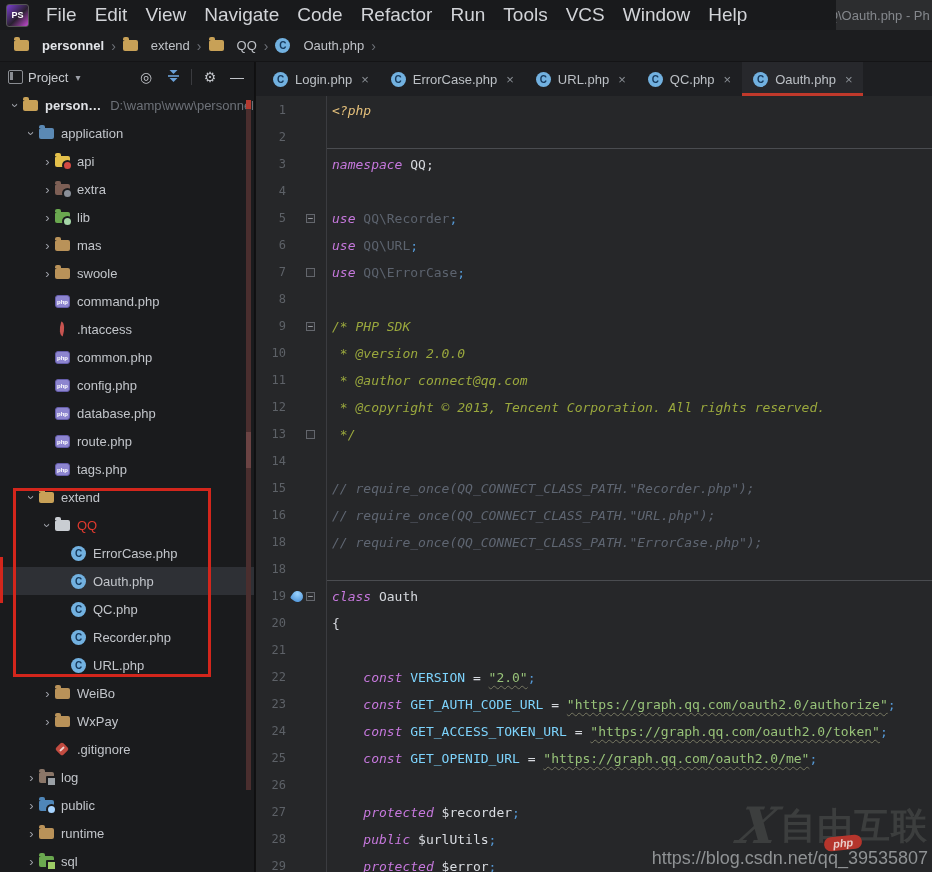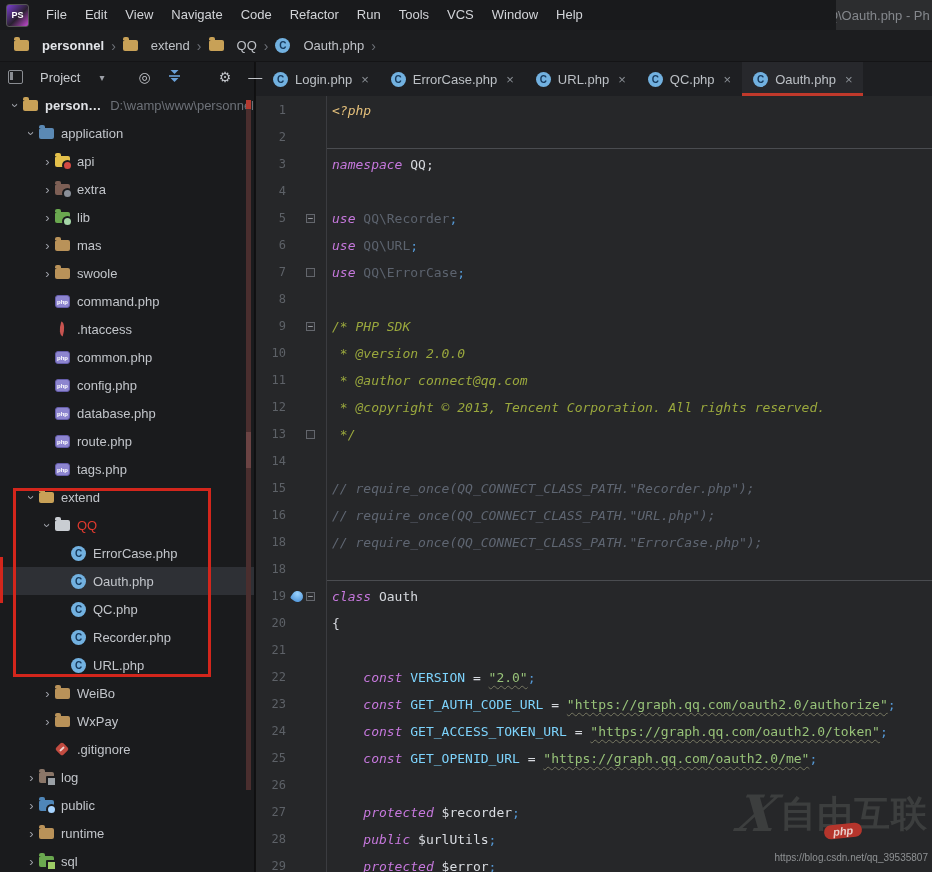--- a/index.html
+++ b/index.html
@@ -6,21 +6,21 @@
   body{width:932px;height:872px;position:relative;overflow:hidden;
        font-family:"Liberation Sans",sans-serif;-webkit-font-smoothing:antialiased;}
 
   
   .menubar{position:absolute;left:0;top:0;width:836px;height:30px;background:#191a1c;
            display:flex;align-items:center;z-index:4;}
   .app-badge{width:21px;height:21px;margin:0 8px 0 6px;border-radius:3px;
              background:linear-gradient(135deg,#7b3fd0 0%,#2a2030 55%,#c44ad0 100%);
              color:#fff;font-size:9px;font-weight:bold;display:flex;align-items:center;justify-content:center;
              border:1px solid #555;}
-  .menu-item{color:#d2d4d8;font-size:13px;padding:0 9px;line-height:30px;cursor:default;text-align:center;}
+  .menu-item{color:#d2d4d8;font-size:19px;padding:0 9px;line-height:30px;cursor:default;text-align:center;}
   .win-title{position:absolute;left:520px;top:0;width:412px;height:30px;background:#2c2d2f;
              color:#84878c;font-size:13px;display:flex;align-items:center;padding-left:12px;
              white-space:nowrap;overflow:hidden;box-sizing:border-box;}
   .win-title b{color:#b9bcc0;margin-right:4px;}
 
   
   .breadcrumbs{position:absolute;left:0;top:30px;width:932px;height:32px;background:#1c1d1f;
                display:flex;align-items:center;padding-left:14px;box-sizing:border-box;
                border-bottom:1px solid #141416;z-index:4;font-size:13px;color:#bfc2c7;}
   .crumb{display:flex;align-items:center;gap:6px;}
@@ -41,21 +41,21 @@
             line-height:13px;flex:none;box-sizing:border-box;}
   .feather-icon{display:inline-block;width:6px;height:14px;background:#c75450;
                 border-radius:0 100% 0 100%;transform:rotate(18deg);flex:none;margin:0 5px 0 4px;}
   .git-icon{display:inline-block;width:10px;height:10px;background:#c24b40;border-radius:2px;
             transform:rotate(45deg);flex:none;margin:0 3px 0 2px;position:relative;}
   .git-icon::after{content:"";position:absolute;left:4px;top:2px;width:2px;height:6px;background:#efd5d2;border-radius:1px;}
 
   
   .sidebar{position:absolute;left:0;top:62px;width:255px;bottom:0;background:#1a1b1d;
            border-right:1px solid #0f0f11;box-sizing:border-box;z-index:2;}
-  .phead{height:30px;display:flex;align-items:center;padding:0 6px 0 8px;color:#c7cace;font-size:13px;gap:17px;}
+  .phead{height:30px;display:flex;align-items:center;padding:0 6px 0 8px;color:#c7cace;font-size:13px;gap:5px;}
   .proj-win-icon{width:13px;height:12px;border:1px solid #8a8d92;border-radius:2px;position:relative;flex:none;}
   .proj-win-icon::before{content:"";position:absolute;left:1px;top:1px;width:3px;height:8px;background:#8a8d92;}
   .caret{color:#9da0a8;font-size:10px;margin-left:2px;}
   .phead-spacer{flex:1;}
   .phead-tool{color:#c0c3c8;font-size:14px;width:22px;text-align:center;cursor:default;}
   .phead-divider{width:1px;height:16px;background:#3a3b3f;margin:0 2px;}
 
   .tree{position:absolute;left:0;top:29px;right:0;bottom:0;font-size:13px;color:#c2c5ca;}
   .trow{height:28px;display:flex;align-items:center;position:relative;white-space:nowrap;}
   .trow.selected{background:#2e3035;}
@@ -110,21 +110,21 @@
 
   
   .wm{position:absolute;right:4px;bottom:4px;text-align:right;z-index:6;pointer-events:none;}
   .wm-logo{display:flex;align-items:center;justify-content:flex-end;position:relative;height:44px;}
   .wm-x{font-size:50px;font-weight:bold;font-style:italic;color:#3c3e3e;transform:skewX(-12deg);
         line-height:40px;margin-right:2px;font-family:"DejaVu Serif",serif;}
   .wm-cn{font-size:36px;font-weight:bold;color:#3c3e3e;letter-spacing:1px;line-height:40px;}
   .wm-badge{position:absolute;right:66px;bottom:-2px;background:#b5352c;color:#e8cdc9;
             font-size:11px;font-weight:bold;font-style:italic;padding:1px 9px;border-radius:9px;
             transform:rotate(-6deg);}
-  .wm-url{font-size:10px;color:#8f9294;margin-top:12px;line-height:20px;}
+  .wm-url{font-size:18px;color:#8f9294;margin-top:0;line-height:20px;}
 </style>
 </head>
 <body>
 
 <div class="menubar">
   <div class="app-badge">PS</div>
   <div id="menu-items" style="display:flex;">
       <span class="menu-item">File</span>
       <span class="menu-item">Edit</span>
       <span class="menu-item">View</span>

